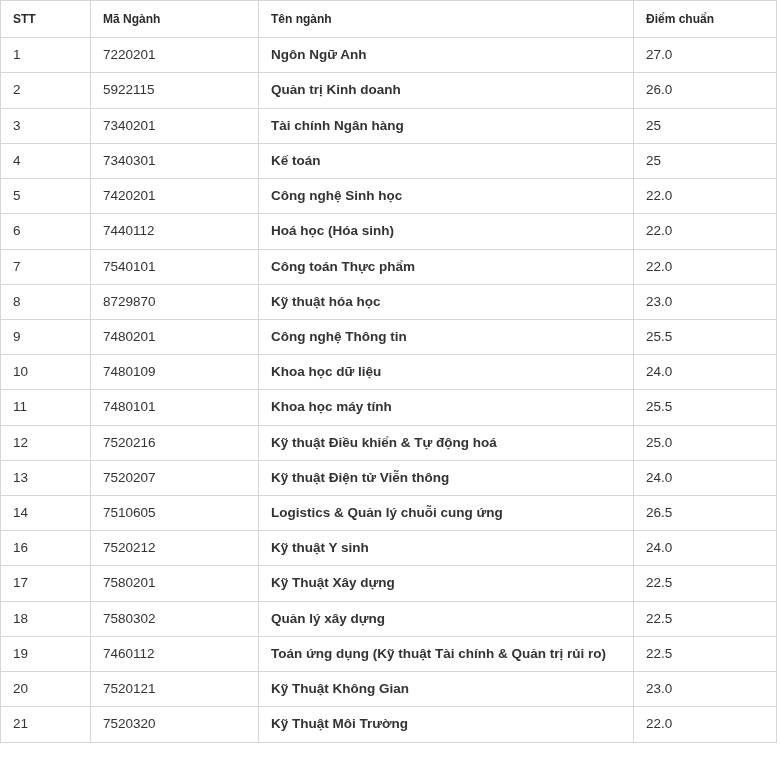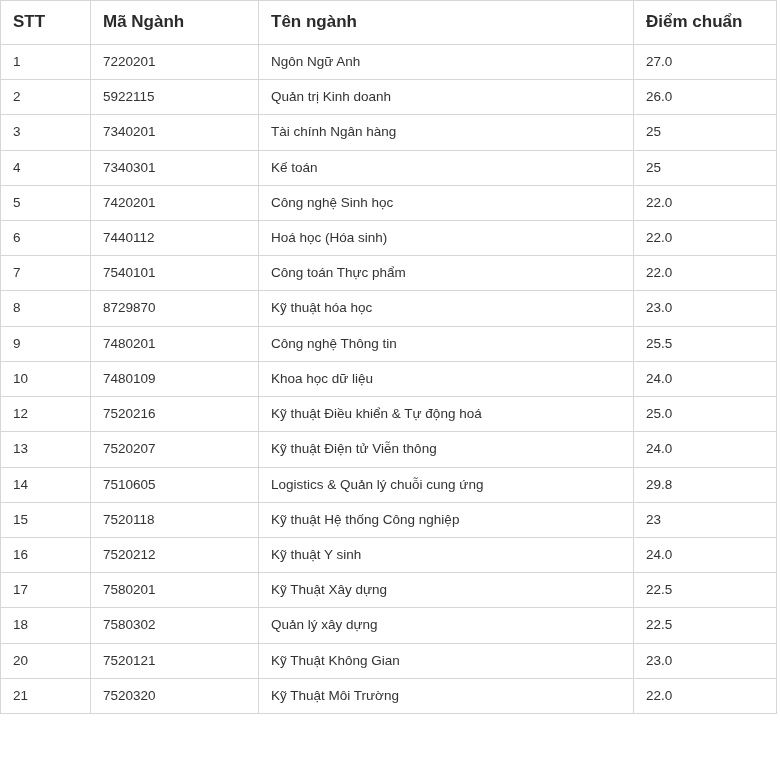--- a/index.html
+++ b/index.html
@@ -27,34 +27,34 @@
     border: 1px solid #d6d6d6;
     text-align: left;
     vertical-align: middle;
     font-size: 13.5px;
     line-height: 1.35;
     padding: 8px 10px 8px 12px;
     color: #333333;
   }
   table.score-table th {
     font-weight: bold;
-    font-size: 17px;
+    font-size: 12px;
     padding-top: 10px;
     padding-bottom: 10px;
     color: #2b2b2b;
   }
   
   col.col-stt      { width: 90px; }
   col.col-code     { width: 168px; }
   col.col-name     { width: 375px; }
   col.col-score    { width: 143px; }
 
   td.cell-stt { color: #333333; }
   td.cell-code { color: #333333; }
-  td.cell-name { color: #333333; }
+  td.cell-name { color: #333333; font-weight: bold; }
   td.cell-score { color: #333333; }
 </style>
 </head>
 <body>
 
 <div class="table-wrap">
   <table class="score-table">
     <colgroup>
       <col class="col-stt">
       <col class="col-code">
@@ -124,62 +124,68 @@
         <td class="cell-name">Công nghệ Thông tin</td>
         <td class="cell-score">25.5</td>
       </tr>
       <tr>
         <td class="cell-stt">10</td>
         <td class="cell-code">7480109</td>
         <td class="cell-name">Khoa học dữ liệu</td>
         <td class="cell-score">24.0</td>
       </tr>
       <tr>
+        <td class="cell-stt">11</td>
+        <td class="cell-code">7480101</td>
+        <td class="cell-name">Khoa học máy tính</td>
+        <td class="cell-score">25.5</td>
+      </tr>
+      <tr>
         <td class="cell-stt">12</td>
         <td class="cell-code">7520216</td>
         <td class="cell-name">Kỹ thuật Điều khiển &amp; Tự động hoá</td>
         <td class="cell-score">25.0</td>
       </tr>
       <tr>
         <td class="cell-stt">13</td>
         <td class="cell-code">7520207</td>
         <td class="cell-name">Kỹ thuật Điện tử Viễn thông</td>
         <td class="cell-score">24.0</td>
       </tr>
       <tr>
         <td class="cell-stt">14</td>
         <td class="cell-code">7510605</td>
         <td class="cell-name">Logistics &amp; Quản lý chuỗi cung ứng</td>
-        <td class="cell-score">29.8</td>
-      </tr>
-      <tr>
-        <td class="cell-stt">15</td>
-        <td class="cell-code">7520118</td>
-        <td class="cell-name">Kỹ thuật Hệ thống Công nghiệp</td>
-        <td class="cell-score">23</td>
+        <td class="cell-score">26.5</td>
       </tr>
       <tr>
         <td class="cell-stt">16</td>
         <td class="cell-code">7520212</td>
         <td class="cell-name">Kỹ thuật Y sinh</td>
         <td class="cell-score">24.0</td>
       </tr>
       <tr>
         <td class="cell-stt">17</td>
         <td class="cell-code">7580201</td>
         <td class="cell-name">Kỹ Thuật Xây dựng</td>
         <td class="cell-score">22.5</td>
       </tr>
       <tr>
         <td class="cell-stt">18</td>
         <td class="cell-code">7580302</td>
         <td class="cell-name">Quản lý xây dựng</td>
         <td class="cell-score">22.5</td>
       </tr>
       <tr>
+        <td class="cell-stt">19</td>
+        <td class="cell-code">7460112</td>
+        <td class="cell-name">Toán ứng dụng (Kỹ thuật Tài chính &amp; Quản trị rủi ro)</td>
+        <td class="cell-score">22.5</td>
+      </tr>
+      <tr>
         <td class="cell-stt">20</td>
         <td class="cell-code">7520121</td>
         <td class="cell-name">Kỹ Thuật Không Gian</td>
         <td class="cell-score">23.0</td>
       </tr>
       <tr>
         <td class="cell-stt">21</td>
         <td class="cell-code">7520320</td>
         <td class="cell-name">Kỹ Thuật Môi Trường</td>
         <td class="cell-score">22.0</td>

